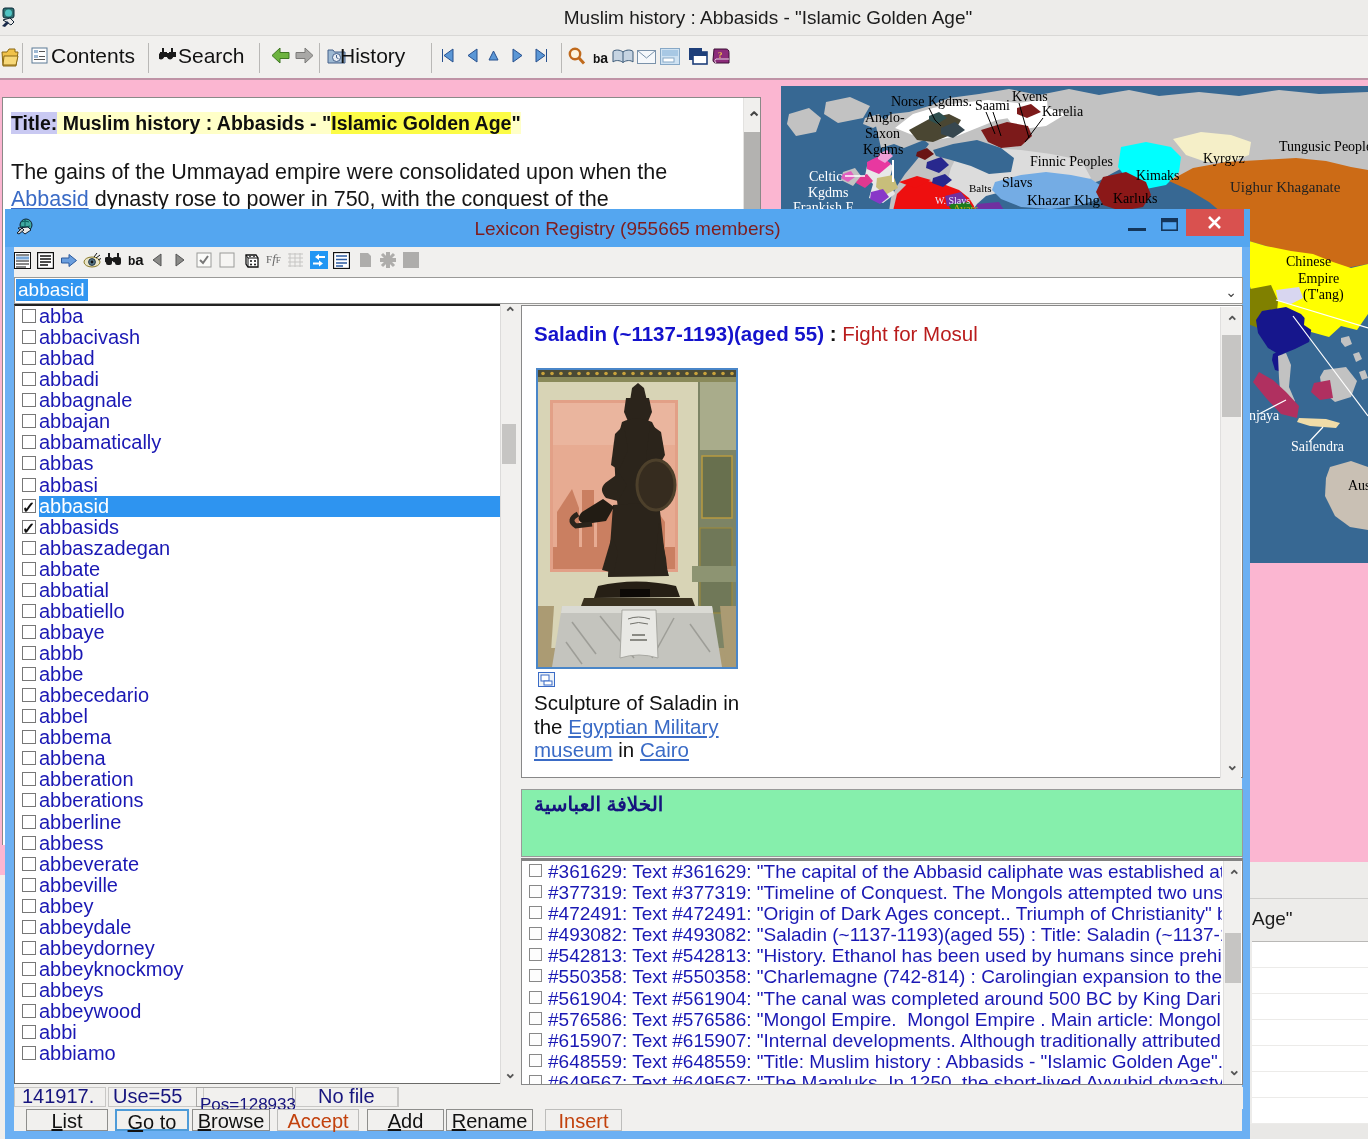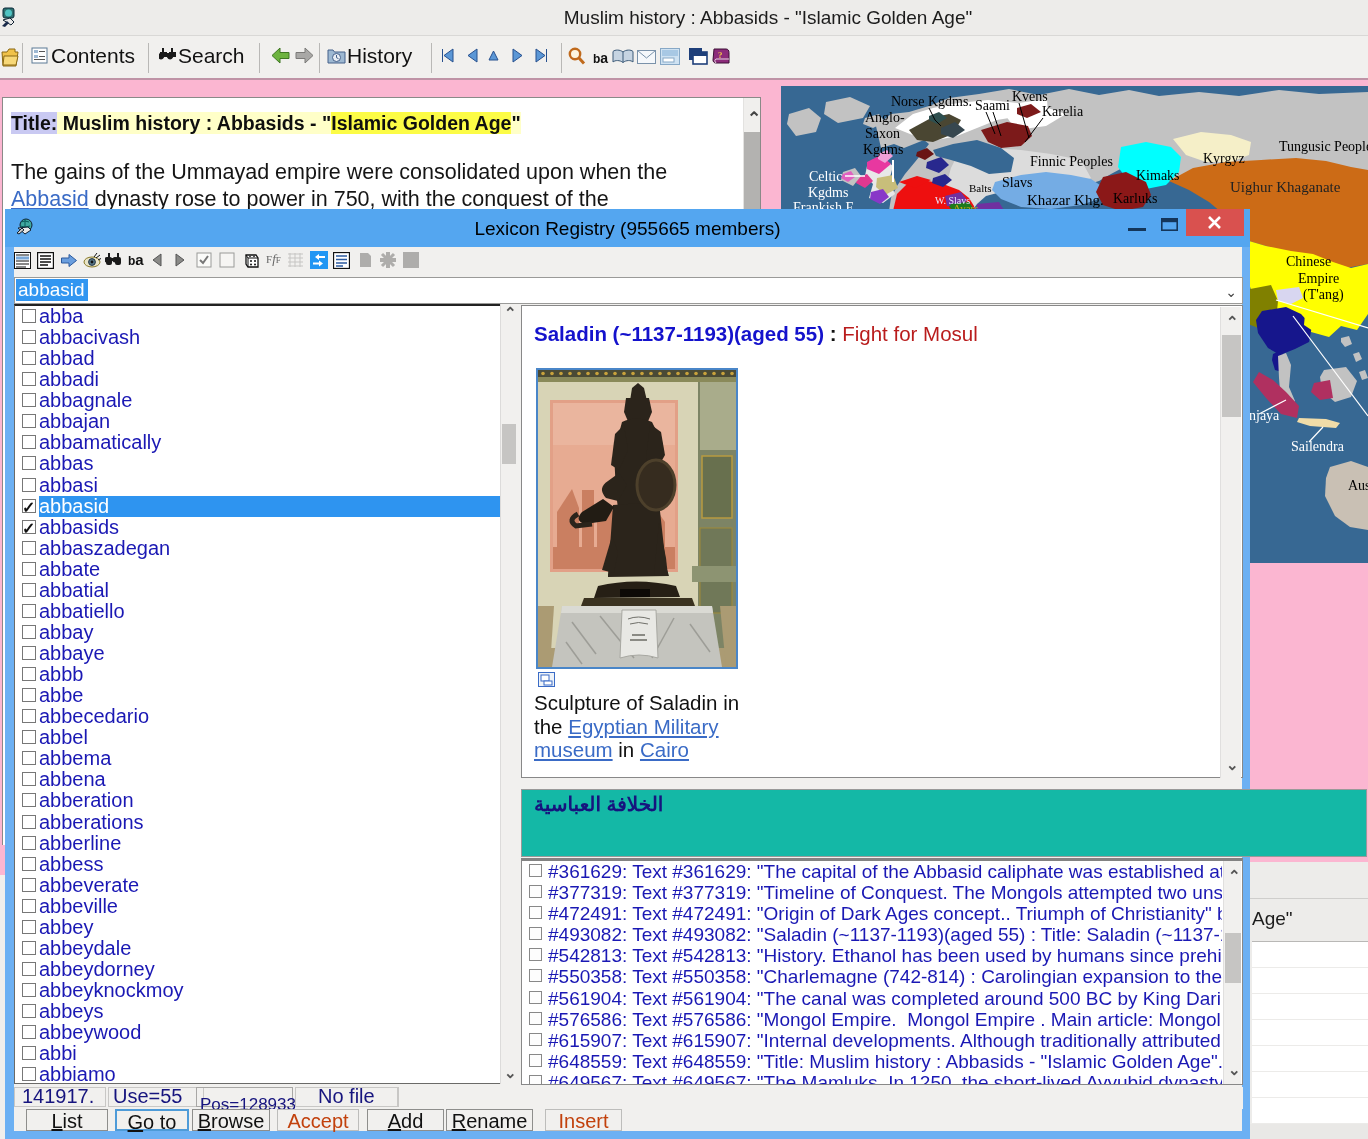--- a/index.html
+++ b/index.html
@@ -9,39 +9,39 @@
 
 #mtitle { left:0; top:0; width:1368px; height:36px; background:#edecea; border-bottom:1px solid #d9d8d6; }
 #mtitle .txt { position:absolute; left:168px; right:0; top:7px; text-align:center; font-size:19px; color:#1c1c1c; }
 #mtoolbar { left:0; top:36px; width:1368px; height:44px; background:#f1f0ee; border-bottom:2px solid #bf93a6;text-decoration:underline; }
 .tsep { position:absolute; top:7px; height:30px; width:1px; background:#b9b8b6; }
 .tbtxt { position:absolute; top:8px; font-size:21px; color:#111; }
 
 #dlg { left:5px; top:209px; width:1245px; height:930px; background:#f1f0ee;
   border-left:9px solid #6cb0f3; border-right:8px solid #6cb0f3; border-bottom:8px solid #6cb0f3; border-top:3px solid #56a8f1;}
 #dtitle { left:-9px; top:-3px; width:1245px; height:38px; background:#54a6f0; }
-#dtitle .txt { position:absolute; left:0; right:0; top:9px; text-align:center; font-size:19px; color:#000000; }
+#dtitle .txt { position:absolute; left:0; right:0; top:9px; text-align:center; font-size:19px; color:#7f1d1d; }
 #dclose { position:absolute; right:6px; top:0px; width:58px; height:27px; background:#d9514f; }
 #dclose svg { position:absolute; left:21px; top:6px; }
 #dtoolbar { left:0px; top:35px; width:1228px; height:30px; background:#f1f0ee; }
 #dcombo { left:0px; top:65px; width:1229px; height:27px; background:#fff; border:1px solid #9a9a98; }
 #dcombo .sel { position:absolute; left:1px; top:1px; background:#3296f1; color:#fff; font-size:19px; line-height:21px; padding:0px 3px 1px 2px;}
 #dcombo .chev { position:absolute; right:5px; top:6px; color:#444; font-size:14px;}
 
 #wlist { left:0px; top:92px; width:502px; height:780px; background:#fff; border:1px solid #6a6a68; border-top:2px solid #222; overflow:hidden;}
 #wlist .row { position:relative; height:21.07px; font-size:20px; line-height:21px; color:#1a18b4; white-space:nowrap; }
 #wlist .row .cb { position:absolute; left:7px; top:3px; width:14px; height:14px; background:#fff; border:1px solid #777; }
 #wlist .row .lbl { position:absolute; left:24px; top:0px; }
 #wlist .row.selr .lbl { background:#2e94f0; color:#fff; padding-right:420px;}
 .ck { position:absolute; left:-1px; top:-3px; font-size:16px; color:#111; font-weight:bold;}
 #wscroll { left:486px; top:92px; width:16px; height:780px; background:#f1f0ee; border-left:1px solid #dcdbda;}
 
 #rpane { left:507px; top:93px; width:722px; height:473px; background:#fff; border:1px solid #888; }
 #rscroll { position:absolute; right:1px; top:1px; width:21px; height:471px; background:#f1f0ee; border-left:1px solid #e0dfde;}
-#apane { left:507px; top:577px; width:846px; height:68px; background:#14b8a6; border:1px solid #999; }
+#apane { left:507px; top:577px; width:722px; height:68px; background:#86efac; border:1px solid #999; }
 #blist { left:507px; top:646px; width:722px; height:227px; background:#fff; border:1px solid #888; border-top:3px solid #828282; overflow:hidden;}
 #blist .row { position:relative; height:21.1px; font-size:19px; color:#1a18b4; white-space:nowrap; width:700px; overflow:hidden;}
 #blist .row .cb { position:absolute; left:7px; top:3px; width:13px; height:13px; background:#fdfdfd; border:1px solid #888;}
 #blist .row .lbl { position:absolute; left:26px; top:0px; }
 #bscroll { position:absolute; right:1px; top:0px; width:18px; height:225px; background:#f1f0ee; border-left:1px solid #e0dfde;}
 
 #dstatus { left:0px; top:875px; width:1229px; height:22px; background:#f1f0ee; font-size:20px; color:#16147e;}
 #dbtns { left:0px; top:897px; width:1044px; height:22px; background:#f1f0ee; }
 .btn { position:absolute; top:0px; height:22px; background:#f1f0ee; border:1px solid #8e8e8c; font-size:20px; color:#111; text-align:center; }
 .btn.dis { color:#c2410c; border-color:#bdbdbb;}
@@ -100,21 +100,21 @@
     </svg>
 <svg class="abs" style="left:294px;top:11px" width="20" height="18">
       <path d="M11 1 L19 8.5 L11 16 L11 11.5 L2 11.5 L2 5.5 L11 5.5 Z" fill="#a9a8a6" stroke="#7b7a78"></path>
     </svg>
 <div class="tsep" style="left:319px"></div>
 <svg class="abs" style="left:327px;top:12px" width="19" height="16">
       <path d="M1 2 l5 0 1.5 2 10.5 0 0 11 -17 0 z" fill="#9db8d2" stroke="#44608a"></path>
       <circle cx="9.5" cy="9.5" r="4" fill="#e8eef5" stroke="#44608a"></circle>
       <path d="M9.5 7 l0 2.7 2 1" stroke="#44608a" fill="none"></path>
     </svg>
-<div class="tbtxt" style="left:347px">History</div>
+<div class="tbtxt" style="left:340px">History</div>
 <div class="tsep" style="left:431px"></div>
 <svg class="abs" style="left:441px;top:12px" width="115" height="15">
 <g fill="#5b97d6" stroke="#27508e" stroke-width="1">
 <path d="M1.5 1 l0 13"></path>
         <path d="M12 1 L12 14 L3 7.5 Z"></path>
 <path d="M36 1 L36 14 L27 7.5 Z"></path>
 <path d="M48 12 L57 12 L52.5 3 Z"></path>
 <path d="M72 1 L72 14 L81 7.5 Z"></path>
 <path d="M95 1 L95 14 L104 7.5 Z"></path>
         <path d="M105.5 1 l0 13"></path>
@@ -469,24 +469,20 @@
         <span class="cb"></span>
         <span class="lbl">abbate</span>
       </div>
 <div class="row">
         <span class="cb"></span>
         <span class="lbl">abbatial</span>
       </div>
 <div class="row">
         <span class="cb"></span>
         <span class="lbl">abbatiello</span>
-      </div>
-<div class="row">
-        <span class="cb"></span>
-        <span class="lbl">abbay</span>
       </div>
 <div class="row">
         <span class="cb"></span>
         <span class="lbl">abbaye</span>
       </div>
 <div class="row">
         <span class="cb"></span>
         <span class="lbl">abbb</span>
       </div>
 <div class="row">

